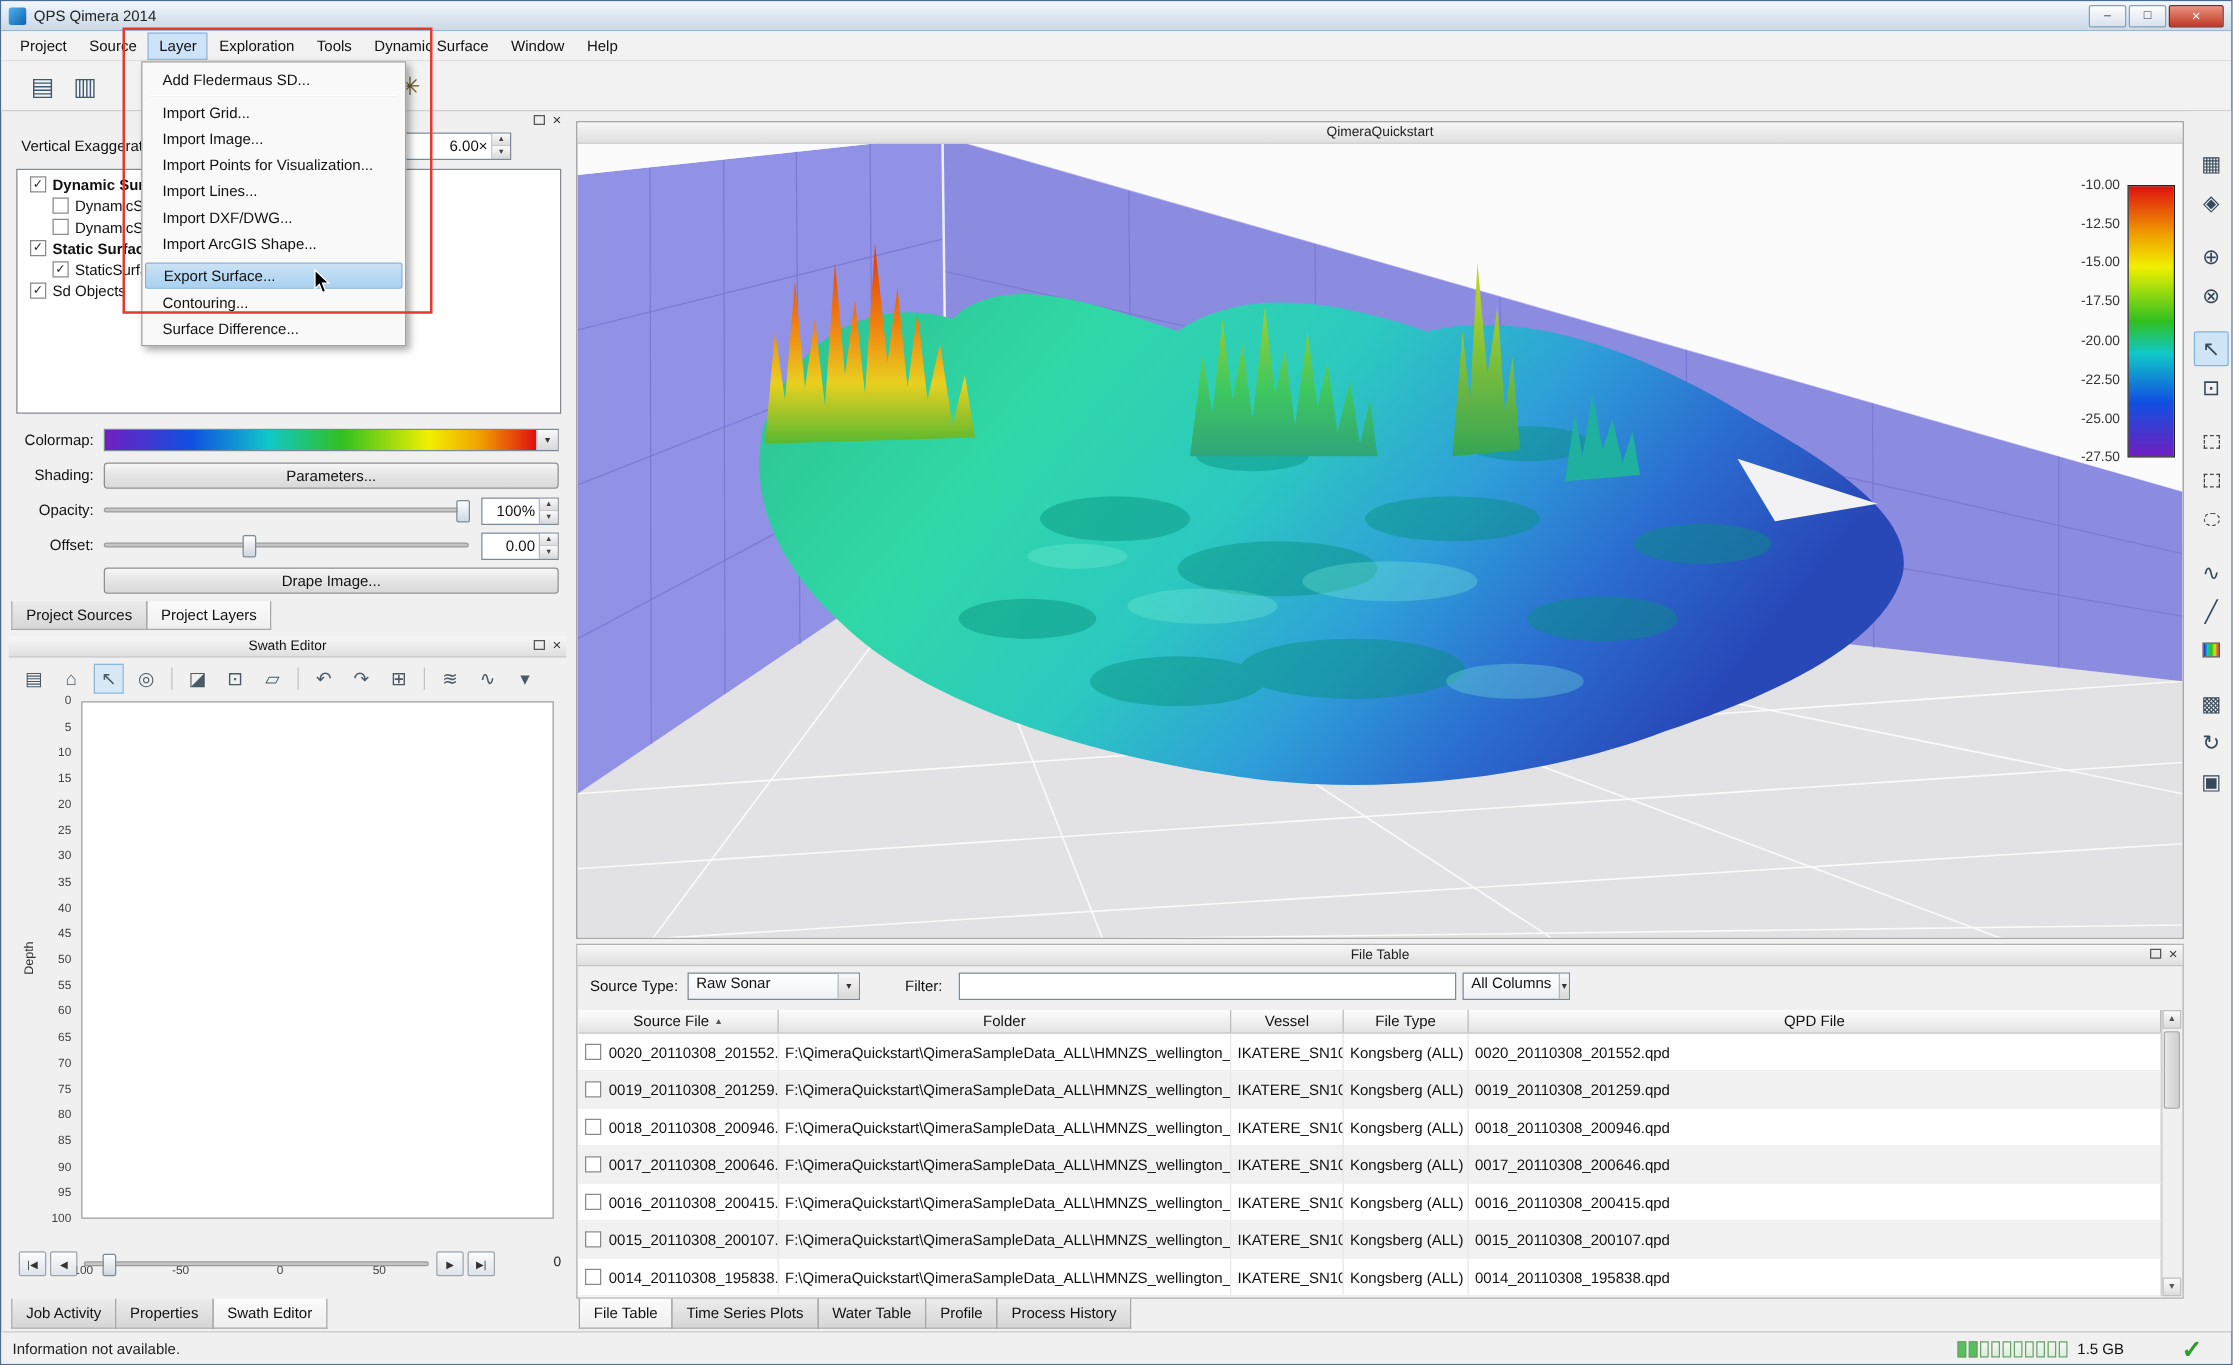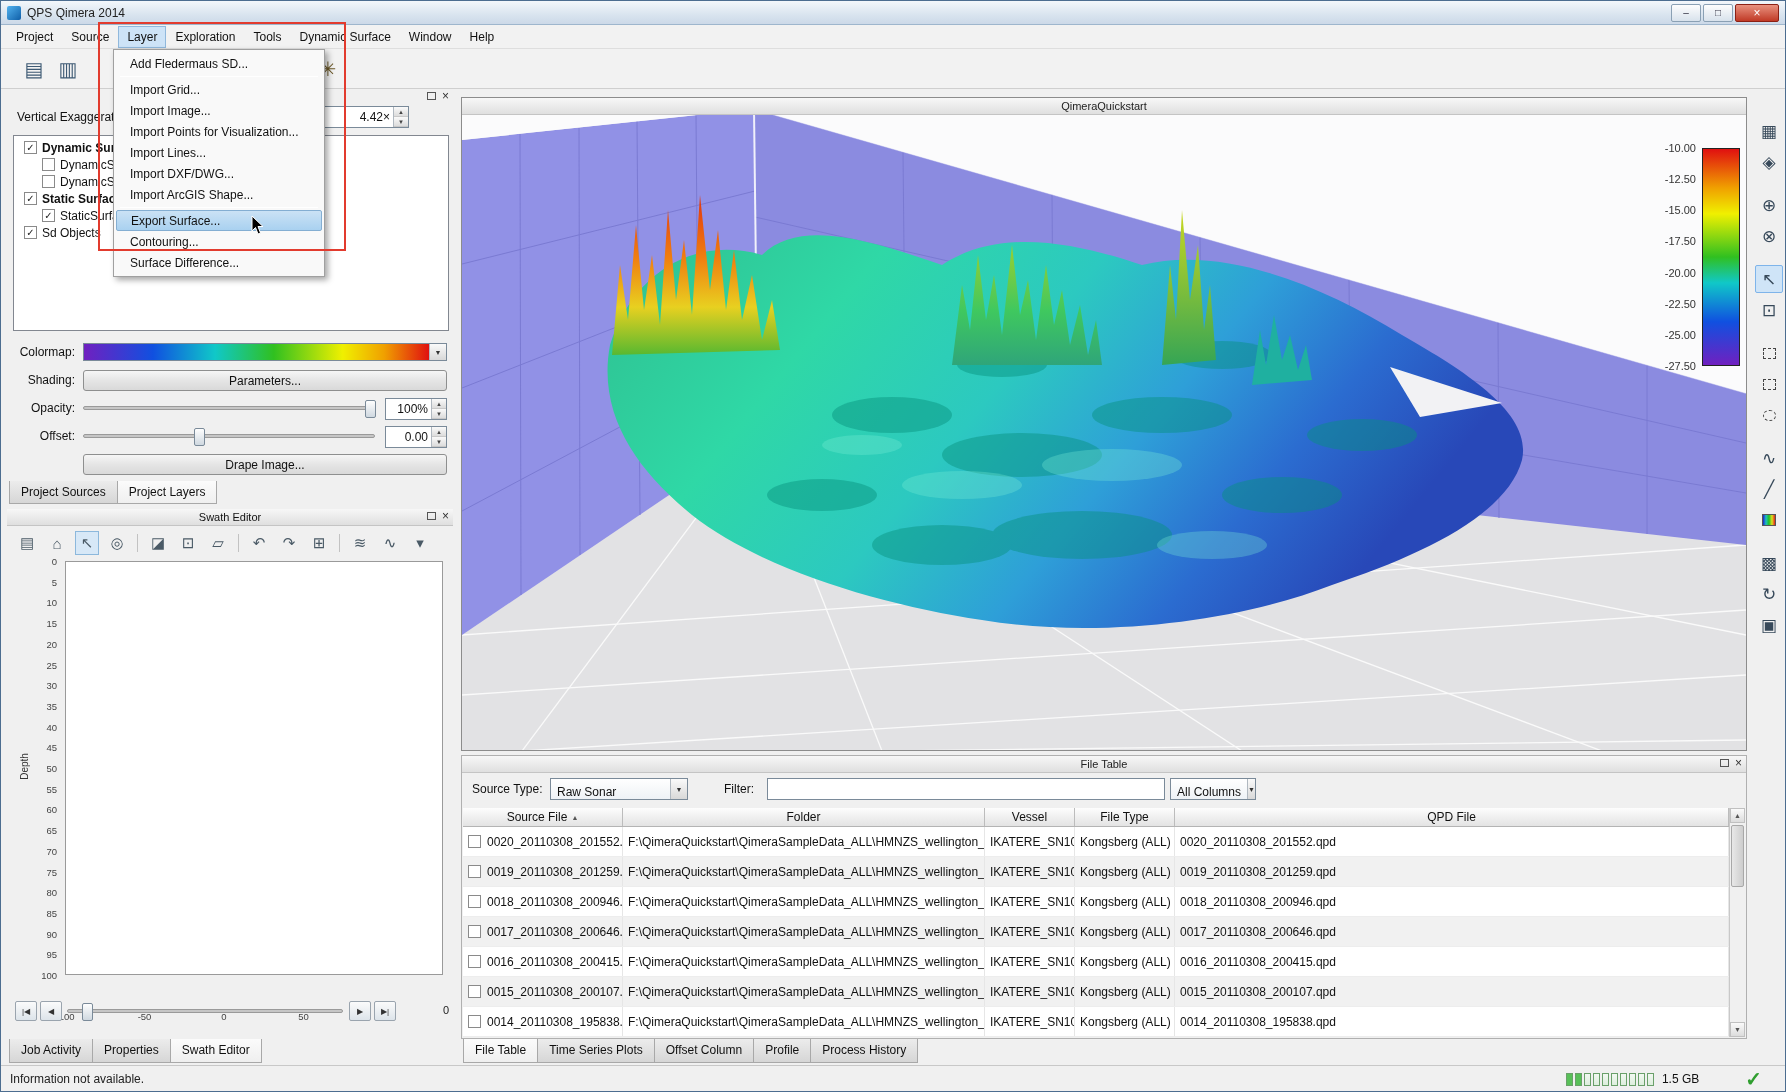--- a/index.html
+++ b/index.html
@@ -80,21 +80,21 @@
 #view3d{position:absolute;left:0;top:8px;width:1286px;height:654px;border:1px solid #8c8c8c;background:#fbfbfc}
 #scene-wrap{position:absolute;left:0;top:17px;right:0;bottom:0;overflow:hidden}
 #colorbar{position:absolute;right:6px;top:50px;width:38px;height:218px;border:1px solid #222;background:linear-gradient(#e01010 0%,#f0a000 18%,#f0f000 30%,#30c020 50%,#10c8c8 62%,#1050e0 80%,#7020c0 100%)}
 .cb-label{position:absolute;right:50px;width:52px;text-align:right;transform:translateY(-50%);font-size:11px;color:#333}
 
 #file-panel{position:absolute;left:0;top:666px;width:1286px;height:284px;border:1px solid #b0b0b0;background:#f0f0f0}
 #ft-controls{position:absolute;left:0;right:0;top:19px;height:30px}
 .ctl-label{position:absolute;top:7px}
 #lbl-source-type{left:10px}
 #lbl-filter{left:262px}
-.combo{position:absolute;top:3px;height:22px;border:1px solid #7a8a99;background:linear-gradient(#ffffff,#eef2f6);display:flex;align-items:flex-end}
+.combo{position:absolute;top:3px;height:22px;border:1px solid #7a8a99;background:linear-gradient(#ffffff,#eef2f6);display:flex;align-items:flex-start}
 .combo .val{flex:1;padding:0 6px;white-space:nowrap}
 #combo-source{left:88px;width:138px}
 #combo-columns{left:708px;width:86px}
 #filter-input{position:absolute;left:305px;top:3px;width:398px;height:22px;border:1px solid #7a8a99;background:#fff;padding:0 4px;font:inherit}
 #ft-table{position:absolute;left:1px;right:17px;top:52px;height:229px;background:#fff}
 #ft-header{display:flex;height:19px;background:linear-gradient(#fdfdfd,#e3e3e3);border-bottom:1px solid #b4b4b4;font-weight:normal}
 .ft-hcell{display:flex;align-items:center;justify-content:center;border-right:1px solid #bcbcbc;font-size:12px;gap:4px}
 .sort-icon{font-size:7px;color:#555}
 .ft-row{display:flex;height:30px;align-items:center;border-bottom:1px solid #ededed;background:#fff}
 .ft-row.alt{background:#f1f1f1}
@@ -170,21 +170,21 @@
     <div id="left-dock-header">
       <div class="dock-icons">
         <span class="dock-float"></span>
         <span class="dock-close">×</span>
       </div>
     </div>
 
     <div class="ve-row">
       <span class="ve-label">Vertical Exaggeration:</span>
       <div class="spinbox" id="ve-spin">
-        <span class="spin-value">4.42×</span>
+        <span class="spin-value">6.00×</span>
         <span class="spin-arrows">
             <span>▲</span>
             <span>▼</span>
           </span>
       </div>
     </div>
 
     <div id="layer-tree">
         <div class="tree-row" style="padding-left:10px">
           <span class="cb">✓</span>
@@ -552,21 +552,21 @@
       <div id="ft-scroll">
         <div class="scr-btn" id="scr-up">▲</div>
         <div id="scr-thumb"></div>
         <div class="scr-btn" id="scr-down">▼</div>
       </div>
     </div>
 
     <div id="right-tabs">
         <div class="tab active">File Table</div>
         <div class="tab">Time Series Plots</div>
-        <div class="tab">Offset Column</div>
+        <div class="tab">Water Table</div>
         <div class="tab">Profile</div>
         <div class="tab">Process History</div>
       </div>
   </div>
 
   <div id="right-toolbar">
       <div class="rt-btn">▦</div>
       <div class="rt-btn">◈</div>
       <div class="rt-btn gap">⊕</div>
       <div class="rt-btn">⊗</div>

